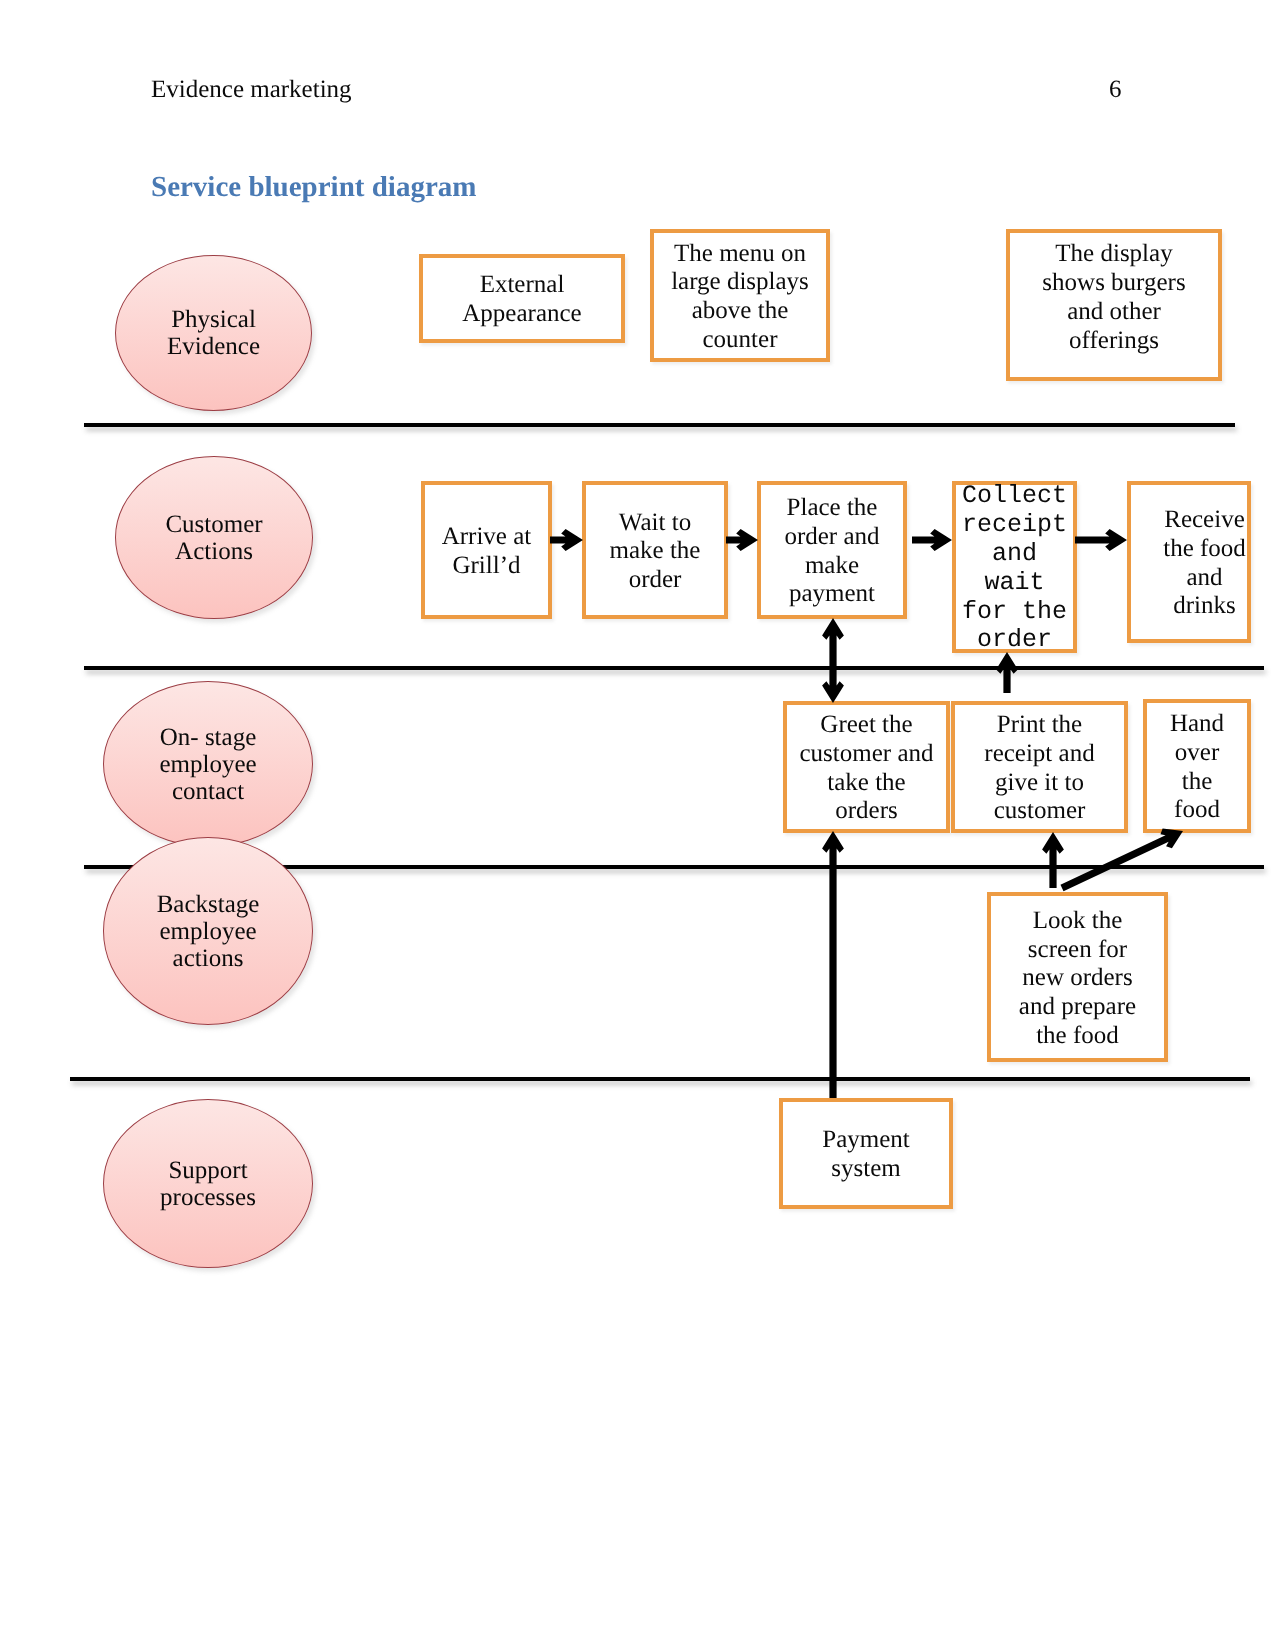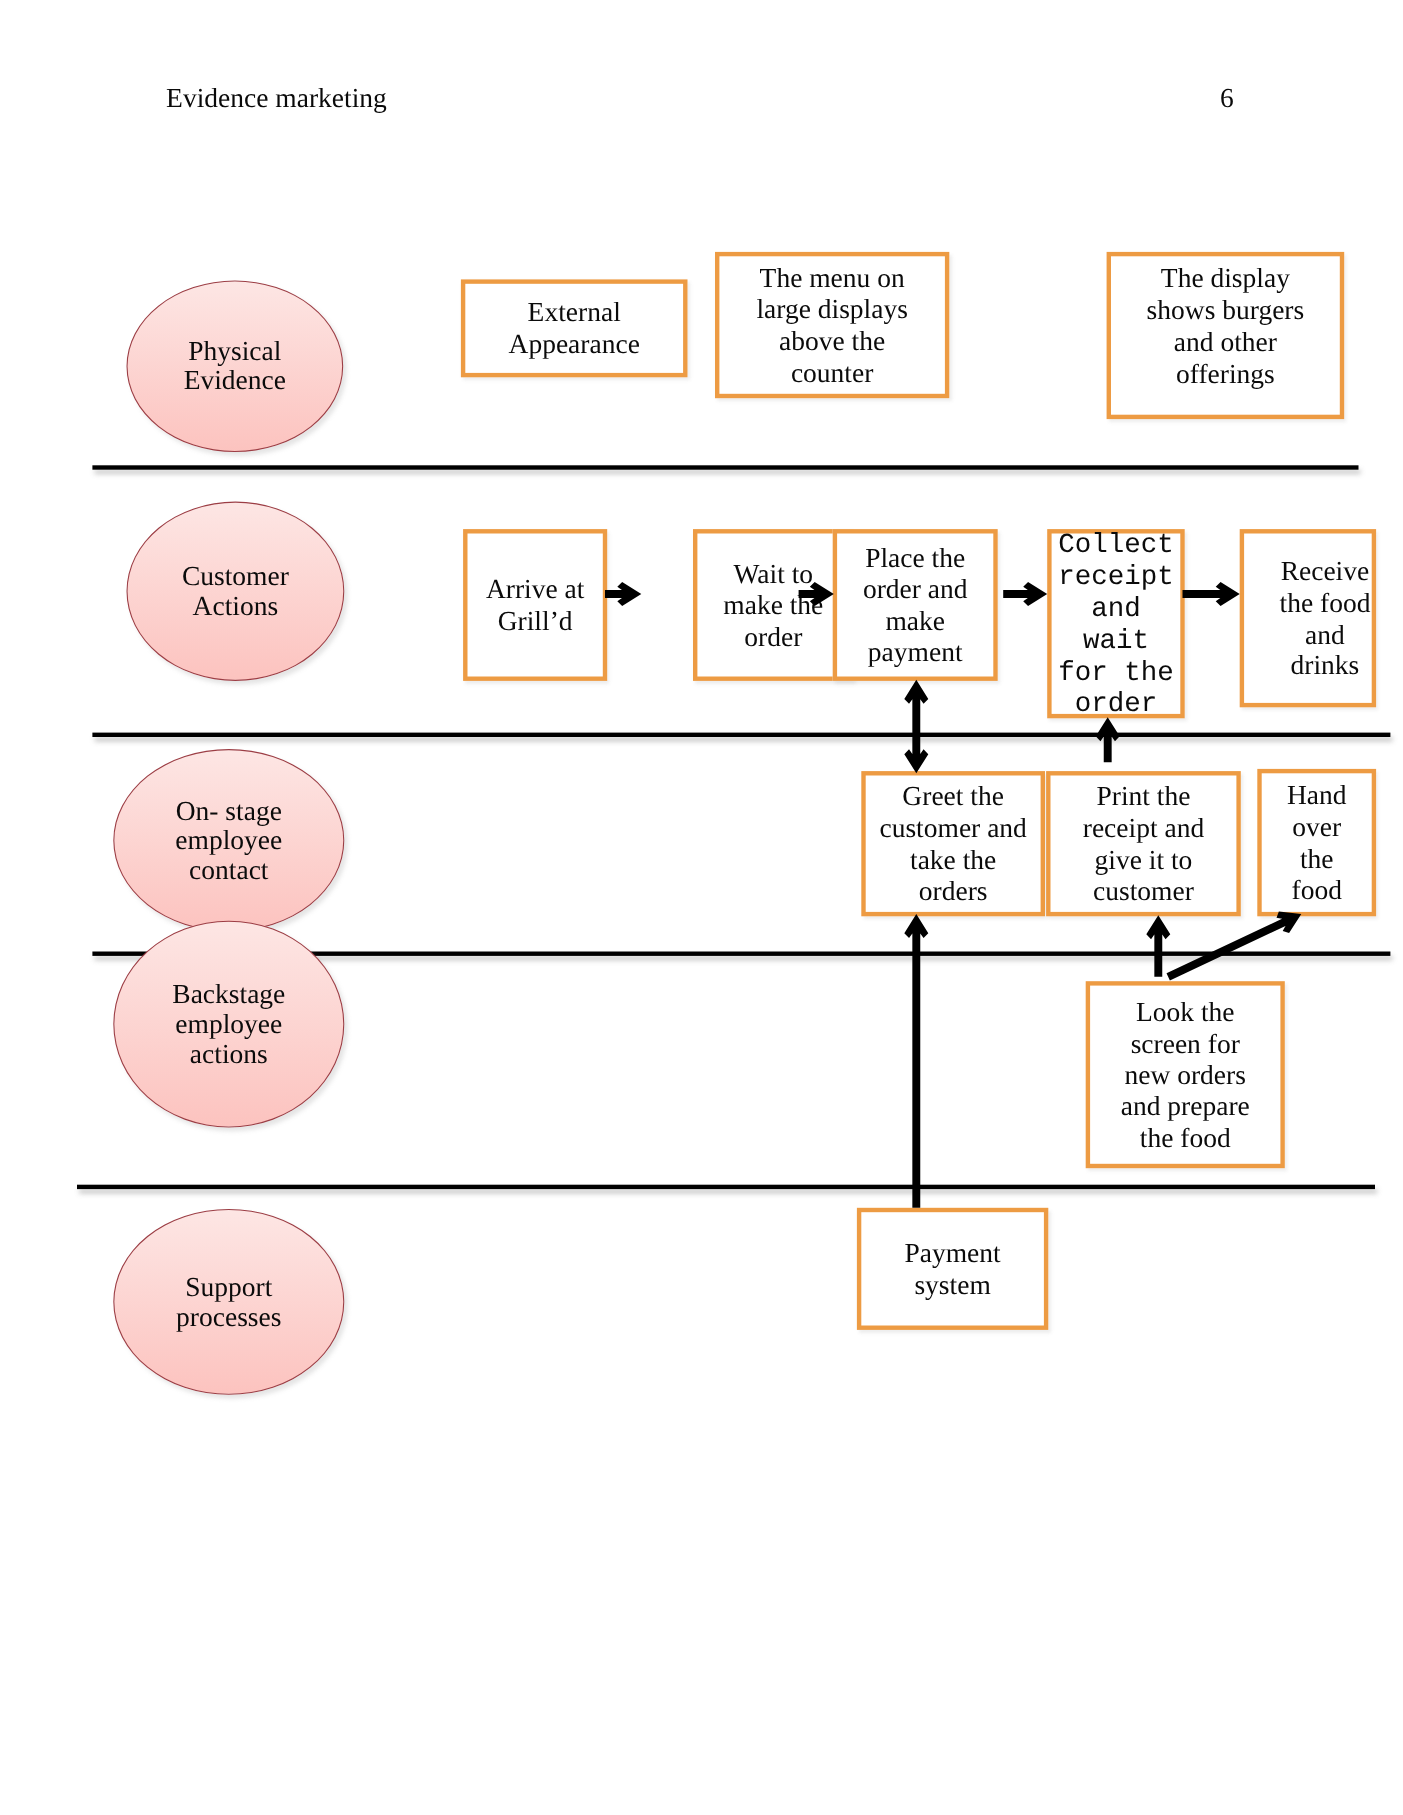--- a/index.html
+++ b/index.html
@@ -34,40 +34,41 @@
       box-shadow:2px 4px 5px rgba(120,120,120,0.42);}
 
   svg.arrows{position:absolute;left:0;top:0;width:1275px;height:1650px;overflow:visible;}
 </style>
 </head>
 <body>
 
 <div class="page">
   <div class="hdr" id="hdr-title">Evidence marketing</div>
   <div class="hdr" id="hdr-page">6</div>
+  <div id="section-title">Service blueprint diagram</div>
 
   <div class="diagram">
 
     <div class="hline" style="left:84px;top:423px;width:1151px;"></div>
     <div class="hline" style="left:84px;top:666px;width:1180px;"></div>
     <div class="hline" style="left:84px;top:865px;width:1180px;"></div>
     <div class="hline" style="left:70px;top:1077px;width:1180px;"></div>
 
     <div class="ellipse" style="left:115px;top:255px;width:197px;height:156px;">Physical<br>Evidence</div>
     <div class="ellipse" style="left:115px;top:456px;width:198px;height:163px;">Customer<br>Actions</div>
     <div class="ellipse" style="left:103px;top:681px;width:210px;height:166px;">On- stage<br>employee<br>contact</div>
     <div class="ellipse" style="left:103px;top:837px;width:210px;height:188px;font-family:Liberation Serif, serif;">Backstage<br>employee<br>actions</div>
     <div class="ellipse" style="left:103px;top:1099px;width:210px;height:169px;">Support<br>processes</div>
 
     <div class="box" style="left:419px;top:254px;width:206px;height:89px;">External<br>Appearance</div>
-    <div class="box" style="left:650px;top:229px;width:213px;height:133px;">The menu on<br>large displays<br>above the<br>counter</div>
+    <div class="box" style="left:650px;top:229px;width:180px;height:133px;">The menu on<br>large displays<br>above the<br>counter</div>
     <div class="box" style="left:1006px;top:229px;width:216px;height:152px;padding-bottom:17.5px;">The display<br>shows burgers<br>and other<br>offerings</div>
 
     <div class="box" style="left:421px;top:481px;width:131px;height:138px;">Arrive at<br>Grill’d</div>
-    <div class="box" style="left:582px;top:481px;width:146px;height:138px;margin-left:48px;">Wait to<br>make the<br>order</div>
+    <div class="box" style="left:582px;top:481px;width:146px;height:138px;">Wait to<br>make the<br>order</div>
     <div class="box" style="left:757px;top:481px;width:150px;height:138px;">Place the<br>order and<br>make<br>payment</div>
     <div class="box" style="left:952px;top:481px;width:125px;height:172px;font-family:Liberation Mono, monospace;">Collect<br>receipt<br>and wait<br>for the<br>order</div>
     <div class="box" style="left:1127px;top:481px;width:124px;height:162px;padding-left:31px;">Receive<br>the food<br>and<br>drinks</div>
 
     <div class="box" style="left:747px;top:701px;width:167px;height:132px;margin-left:36px;">Greet the<br>customer and<br>take the<br>orders</div>
     <div class="box" style="left:951px;top:701px;width:177px;height:132px;">Print the<br>receipt and<br>give it to<br>customer</div>
     <div class="box" style="left:1143px;top:699px;width:108px;height:134px;">Hand<br>over<br>the<br>food</div>
 
     <div class="box" style="left:987px;top:892px;width:181px;height:170px;">Look the<br>screen for<br>new orders<br>and prepare<br>the food</div>
 

